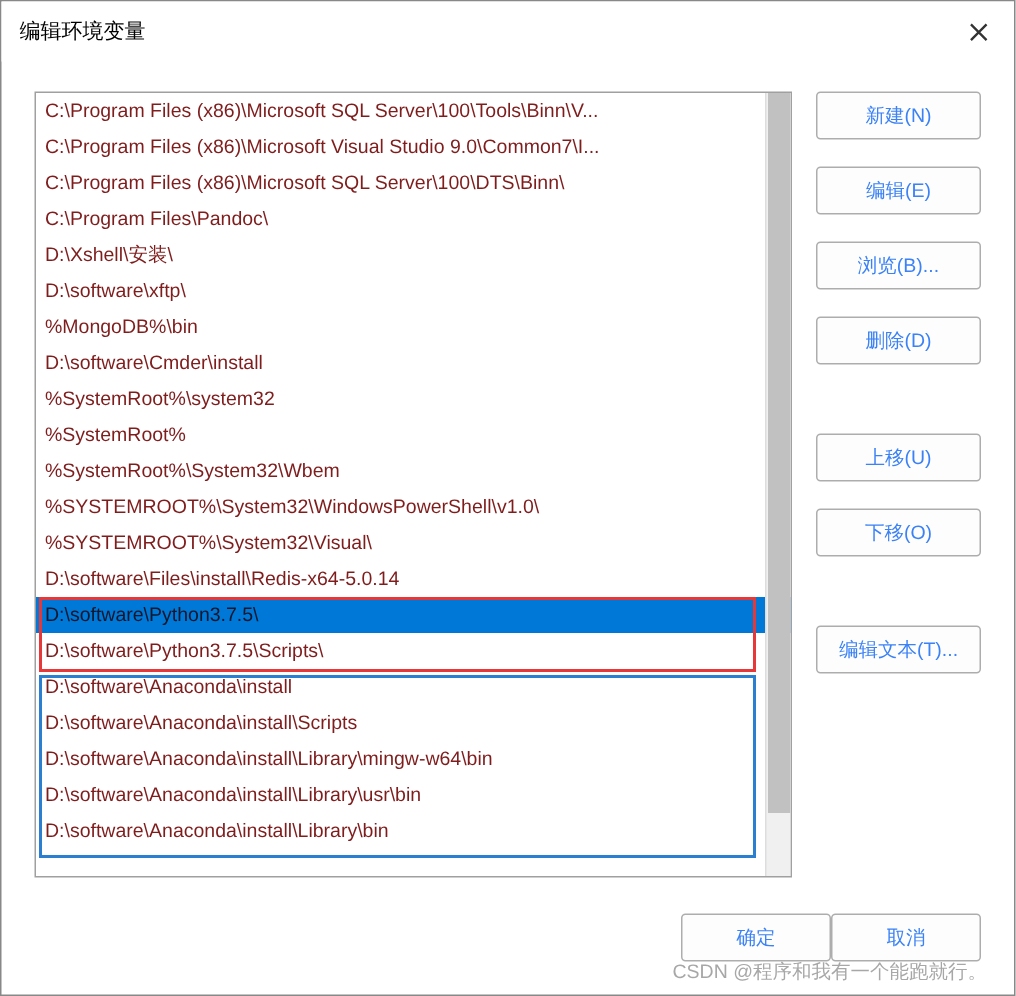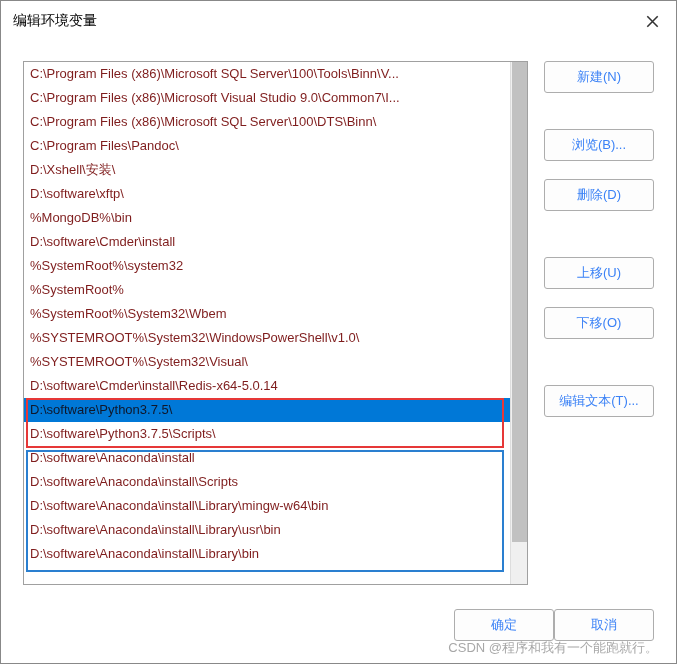--- a/index.html
+++ b/index.html
@@ -177,39 +177,40 @@
           <div class="list-item">C:\Program Files\Pandoc\</div>
           <div class="list-item">D:\Xshell\安装\</div>
           <div class="list-item">D:\software\xftp\</div>
           <div class="list-item">%MongoDB%\bin</div>
           <div class="list-item">D:\software\Cmder\install</div>
           <div class="list-item">%SystemRoot%\system32</div>
           <div class="list-item">%SystemRoot%</div>
           <div class="list-item">%SystemRoot%\System32\Wbem</div>
           <div class="list-item">%SYSTEMROOT%\System32\WindowsPowerShell\v1.0\</div>
           <div class="list-item">%SYSTEMROOT%\System32\Visual\</div>
-          <div class="list-item">D:\software\Cmder\install\Redis-x64-5.0.14</div>
+          <div class="list-item">D:\software\Files\install\Redis-x64-5.0.14</div>
           <div class="list-item selected">D:\software\Python3.7.5\</div>
           <div class="list-item">D:\software\Python3.7.5\Scripts\</div>
           <div class="list-item">D:\software\Anaconda\install</div>
           <div class="list-item">D:\software\Anaconda\install\Scripts</div>
           <div class="list-item">D:\software\Anaconda\install\Library\mingw-w64\bin</div>
           <div class="list-item">D:\software\Anaconda\install\Library\usr\bin</div>
           <div class="list-item">D:\software\Anaconda\install\Library\bin</div>
         </div>
       <div class="highlight-red"></div>
       <div class="highlight-blue"></div>
       <div class="scrollbar">
         <div class="scroll-thumb"></div>
       </div>
     </div>
 
     <div class="button-column">
       <button class="btn">新建(N)</button>
       <div class="spacer-sm"></div>
+      <button class="btn">编辑(E)</button>
       <div class="spacer-sm"></div>
       <button class="btn">浏览(B)...</button>
       <div class="spacer-sm"></div>
       <button class="btn">删除(D)</button>
       <div class="spacer-lg"></div>
       <button class="btn">上移(U)</button>
       <div class="spacer-sm"></div>
       <button class="btn">下移(O)</button>
       <div class="spacer-lg"></div>
       <button class="btn">编辑文本(T)...</button>

